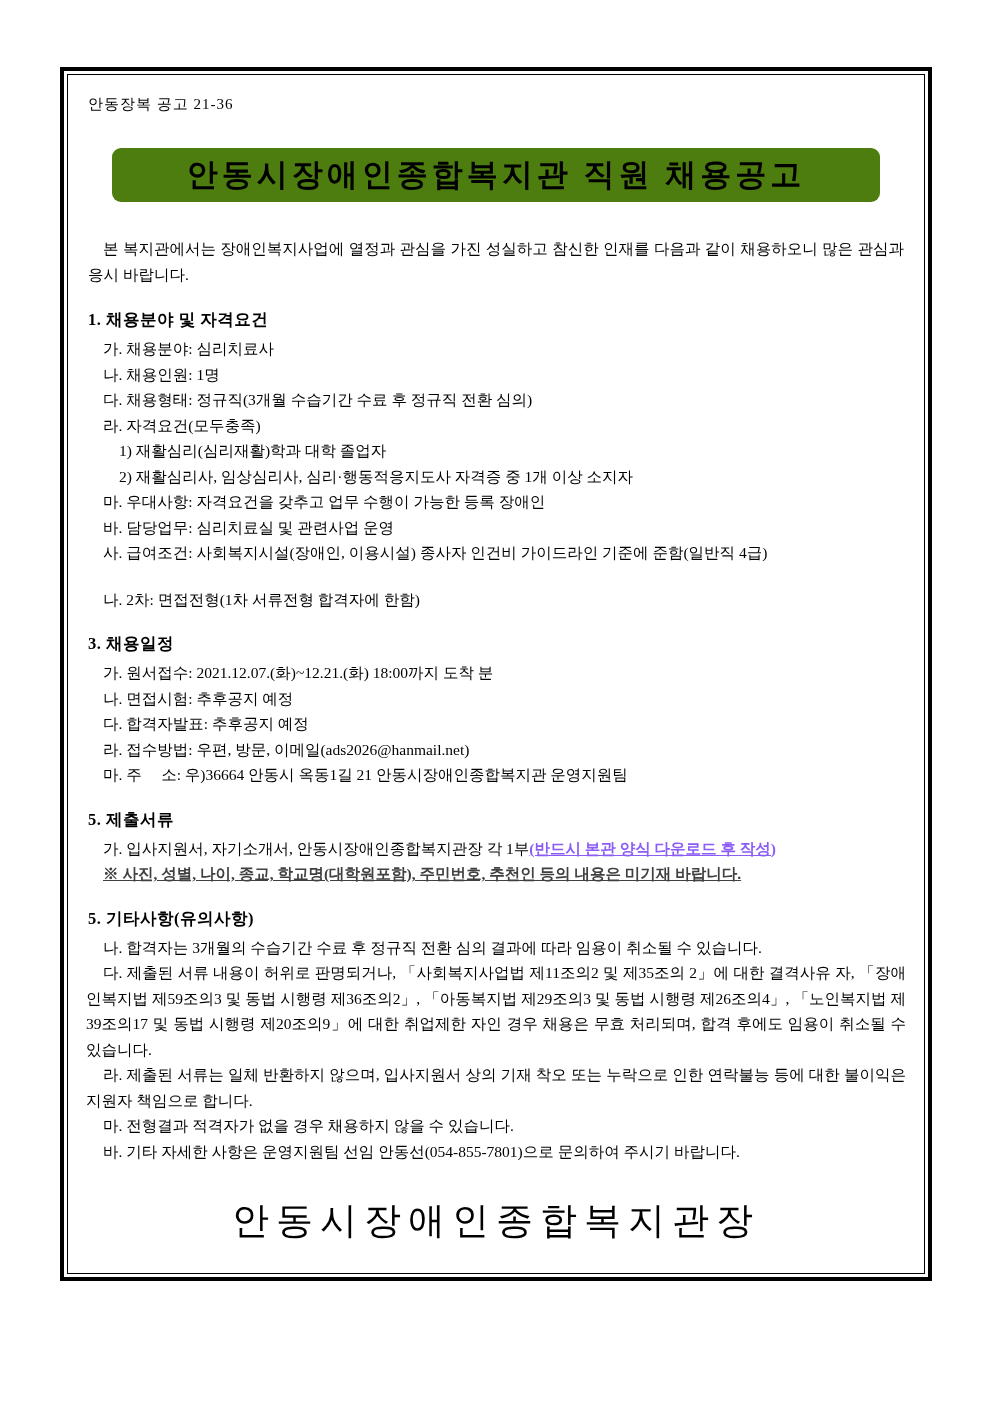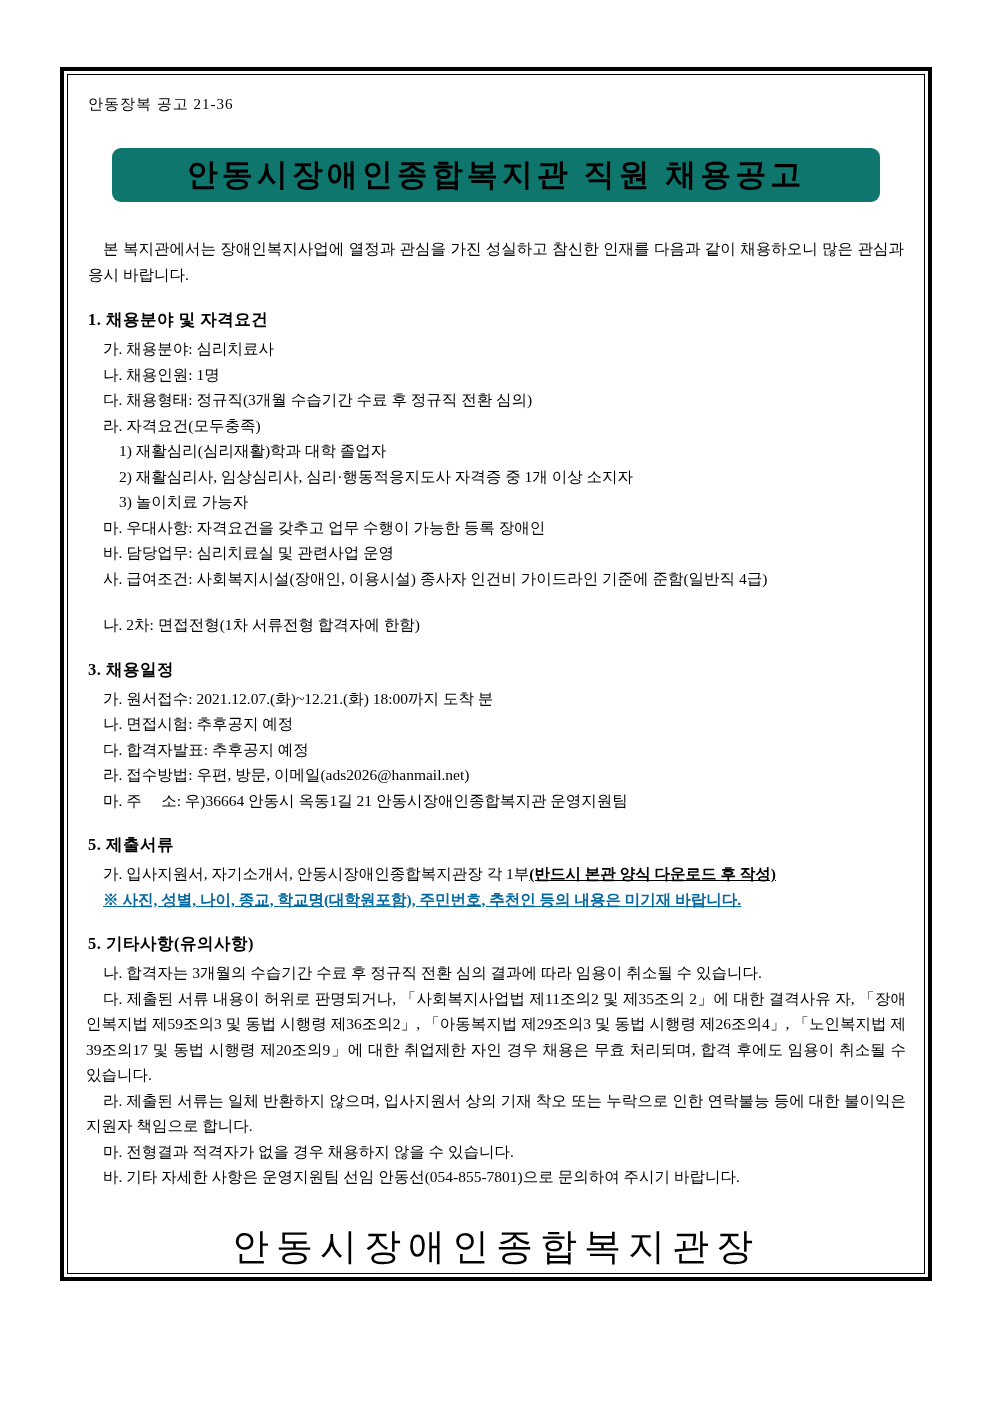--- a/index.html
+++ b/index.html
@@ -43,57 +43,56 @@
   }
 </style>
 </head>
 <body>
 
 <div class="border-outer">
   <div class="border-inner">
 
     <div class="doc-number">안동장복 공고 21-36</div>
 
-    <div class="title-bar" style="background-color: #0f766e;">
+    <div class="title-bar" style="background-color: #4d7c0f;">
       <span>안동시장애인종합복지관 직원 채용공고</span>
     </div>
 
     <p class="intro">본 복지관에서는 장애인복지사업에 열정과 관심을 가진 성실하고 참신한 인재를 다음과 같이 채용하오니 많은 관심과 응시 바랍니다.</p>
 
     <div class="section">
       <h2>1. 채용분야 및 자격요건</h2>
       <div class="item lv1">가. 채용분야: 심리치료사</div>
       <div class="item lv1">나. 채용인원: 1명</div>
       <div class="item lv1">다. 채용형태: 정규직(3개월 수습기간 수료 후 정규직 전환 심의)</div>
       <div class="item lv1">라. 자격요건(모두충족)</div>
       <div class="item lv2">1) 재활심리(심리재활)학과 대학 졸업자</div>
       <div class="item lv2">2) 재활심리사, 임상심리사, 심리·행동적응지도사 자격증 중 1개 이상 소지자</div>
-      <div class="item lv2">3) 놀이치료 가능자</div>
       <div class="item lv1">마. 우대사항: 자격요건을 갖추고 업무 수행이 가능한 등록 장애인</div>
       <div class="item lv1">바. 담당업무: 심리치료실 및 관련사업 운영</div>
       <div class="item lv1">사. 급여조건: 사회복지시설(장애인, 이용시설) 종사자 인건비 가이드라인 기준에 준함(일반직 4급)</div>
     </div>
 
     <div class="section">
       <div class="item lv1">나. 2차: 면접전형(1차 서류전형 합격자에 한함)</div>
     </div>
 
     <div class="section">
       <h2>3. 채용일정</h2>
       <div class="item lv1">가. 원서접수: 2021.12.07.(화)~12.21.(화) 18:00까지 도착 분</div>
       <div class="item lv1">나. 면접시험: 추후공지 예정</div>
       <div class="item lv1">다. 합격자발표: 추후공지 예정</div>
       <div class="item lv1">라. 접수방법: 우편, 방문, 이메일(ads2026@hanmail.net)</div>
       <div class="item lv1">마. 주     소: 우)36664 안동시 옥동1길 21 안동시장애인종합복지관 운영지원팀</div>
     </div>
 
     <div class="section">
       <h2>5. 제출서류</h2>
-      <div class="item lv1"><span>가. 입사지원서, 자기소개서, 안동시장애인종합복지관장 각 1부</span><span class="hl-blue" style="color: #000000;">(반드시 본관 양식 다운로드 후 작성)</span></div>
-      <div class="item lv1 hl-red" style="color: #0369a1;">※ 사진, 성별, 나이, 종교, 학교명(대학원포함), 주민번호, 추천인 등의 내용은 미기재 바랍니다.</div>
+      <div class="item lv1"><span>가. 입사지원서, 자기소개서, 안동시장애인종합복지관장 각 1부</span><span class="hl-blue" style="color: #8b5cf6;">(반드시 본관 양식 다운로드 후 작성)</span></div>
+      <div class="item lv1 hl-red" style="color: #404040;">※ 사진, 성별, 나이, 종교, 학교명(대학원포함), 주민번호, 추천인 등의 내용은 미기재 바랍니다.</div>
     </div>
 
     <div class="section">
       <h2>5. 기타사항(유의사항)</h2>
       <div class="item lv1">나. 합격자는 3개월의 수습기간 수료 후 정규직 전환 심의 결과에 따라 임용이 취소될 수 있습니다.</div>
       <div class="item lv1">다. 제출된 서류 내용이 허위로 판명되거나, 「사회복지사업법 제11조의2 및 제35조의 2」에 대한 결격사유 자, 「장애인복지법 제59조의3 및 동법 시행령 제36조의2」, 「아동복지법 제29조의3 및 동법 시행령 제26조의4」, 「노인복지법 제39조의17 및 동법 시행령 제20조의9」에 대한 취업제한 자인 경우 채용은 무효 처리되며, 합격 후에도 임용이 취소될 수 있습니다.</div>
       <div class="item lv1">라. 제출된 서류는 일체 반환하지 않으며, 입사지원서 상의 기재 착오 또는 누락으로 인한 연락불능 등에 대한 불이익은 지원자 책임으로 합니다.</div>
       <div class="item lv1">마. 전형결과 적격자가 없을 경우 채용하지 않을 수 있습니다.</div>
       <div class="item lv1">바. 기타 자세한 사항은 운영지원팀 선임 안동선(054-855-7801)으로 문의하여 주시기 바랍니다.</div>
     </div>

